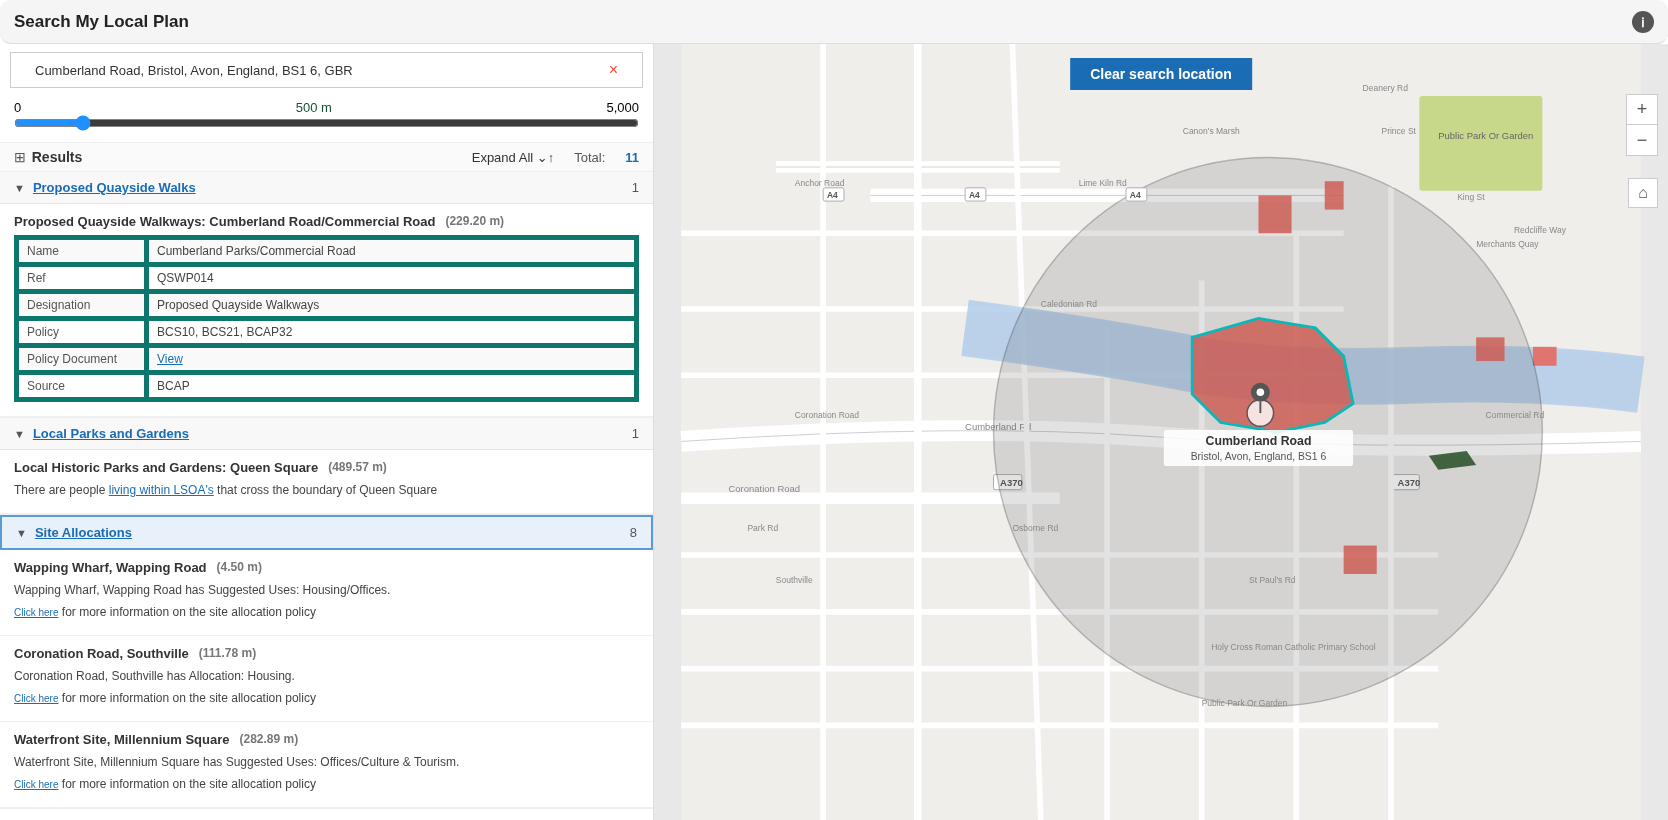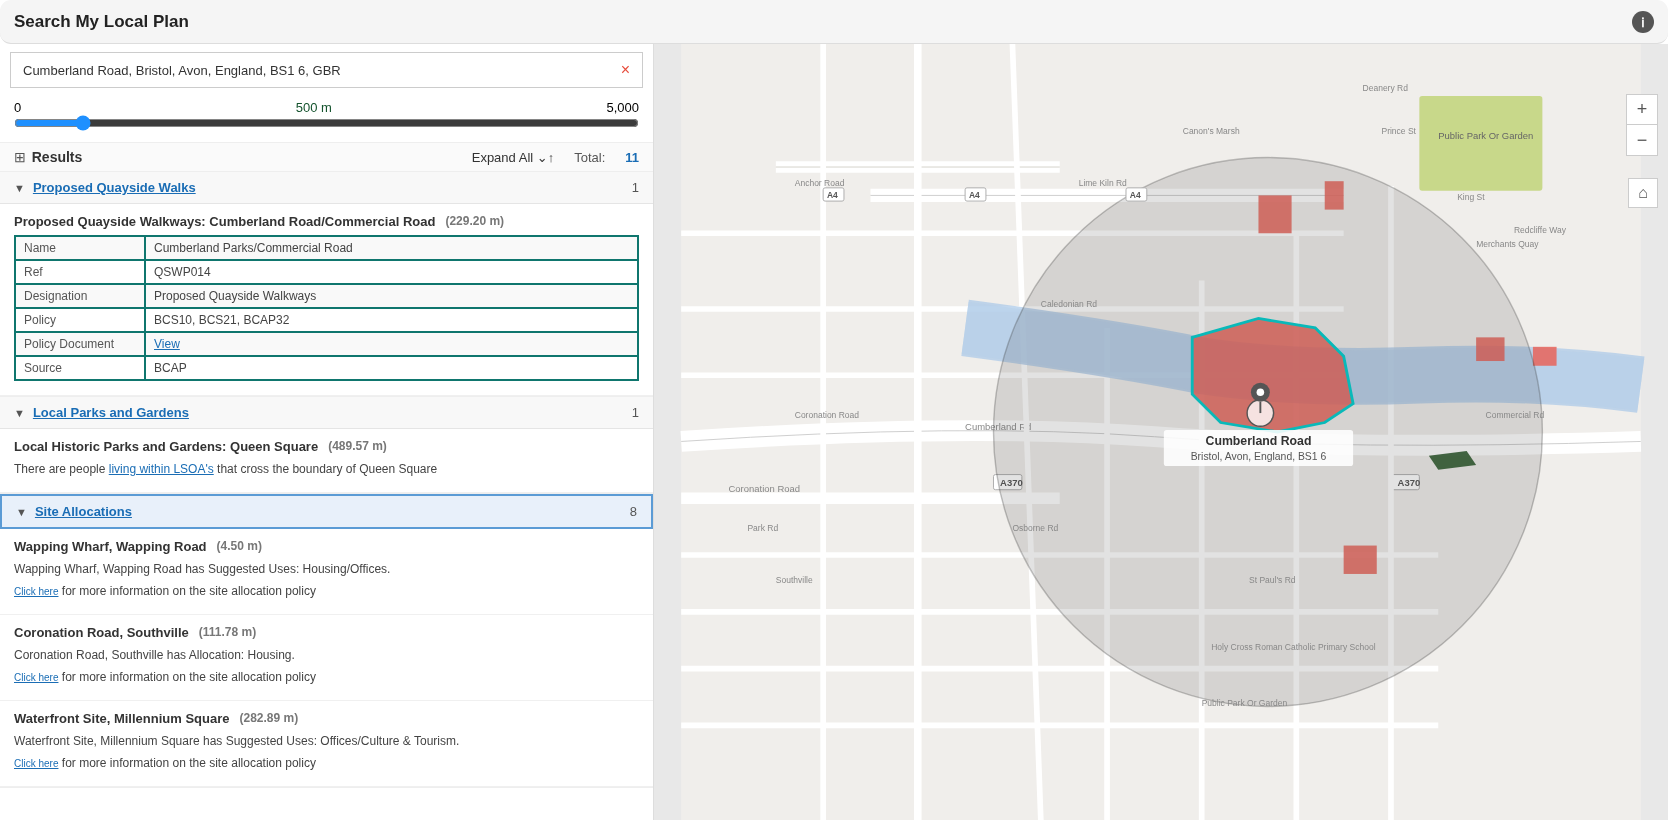--- a/index.html
+++ b/index.html
@@ -12,21 +12,21 @@
     .header-title { font-size: 17px; font-weight: 600; color: #222; }
     .info-icon { width: 22px; height: 22px; border-radius: 50%; background: #555; color: #fff; display: flex; align-items: center; justify-content: center; font-size: 13px; font-weight: bold; cursor: pointer; }
 
     
     .main-layout { display: flex; flex: 1; overflow: hidden; }
 
     
     .left-panel { width: 654px; min-width: 654px; display: flex; flex-direction: column; background: #fff; border-right: 1px solid #ddd; overflow: hidden; }
 
     
-    .search-bar { display: flex; align-items: center; border: 1px solid #ccc; margin: 8px 10px; padding: 6px 12px; background: #fff; height: 36px; }
+    .search-bar { display: flex; align-items: center; border: 1px solid #ccc; margin: 8px 10px; padding: 6px 24px; background: #fff; height: 36px; }
     .search-bar input { flex: 1; border: none; outline: none; font-size: 13px; color: #333; background: transparent; }
     .search-clear { color: #e74c3c; cursor: pointer; font-size: 16px; padding-left: 6px; }
 
     
     .slider-section { padding: 4px 14px 8px; }
     .slider-label-row { position: relative; display: flex; justify-content: space-between; }
     input[type="range"] { width: 100%; accent-color: #1e90ff; cursor: pointer; }
 
     
     .results-bar { display: flex; align-items: center; justify-content: space-between; padding: 6px 14px; border-top: 1px solid #eee; border-bottom: 1px solid #eee; background: #fafafa; }
@@ -49,21 +49,21 @@
     .section-count { font-size: 13px; color: #555; }
 
     
     .result-item { padding: 10px 14px; border-bottom: 1px solid #f0f0f0; }
     .result-item-title { font-size: 13px; font-weight: 700; color: #333; display: flex; align-items: flex-start; margin-bottom: 6px; }
     .result-distance { font-size: 12px; color: #777; white-space: nowrap; margin-left: 10px; }
 
     
     .props-table { width: 100%; border-collapse: collapse; font-size: 12px; margin-bottom: 4px; }
     .props-table tr:nth-child(odd) { background: #f9f9f9; }
-    .props-table td { padding: 4px 8px; border: 2px solid #0f766e; color: #444; vertical-align: top; }
+    .props-table td { padding: 4px 8px; border: 5px solid #0f766e; color: #444; vertical-align: top; }
     .props-table td:first-child { width: 130px; color: #555; font-weight: 500; }
     .props-table a { color: #1a6db5; text-decoration: underline; cursor: pointer; }
 
     
     .item-desc { font-size: 12px; color: #444; margin-bottom: 4px; line-height: 1.5; }
     .item-desc a { color: #1a6db5; text-decoration: underline; cursor: pointer; }
     .item-link { color: #1a6db5; font-size: 10px; text-decoration: underline; cursor: pointer; }
 
     
     .section-group.highlighted .section-header { background: #e8f0fa; border: 2px solid #5b9bd5; }
@@ -237,20 +237,21 @@
             </p>
           </div>
         </div>
 
       </div>
     </div>
 
     <div class="map-area">
 
       
+      <button class="clear-search-btn">Clear search location</button>
 
       
       <div class="map-controls">
         <div class="map-btn">+</div>
         <div class="map-btn">−</div>
       </div>
       <div class="map-home-btn" style="position:absolute;top:130px;right:10px;z-index:10;">⌂</div>
 
       
       <svg class="map-svg" viewBox="0 0 1014 820" xmlns="http://www.w3.org/2000/svg">

